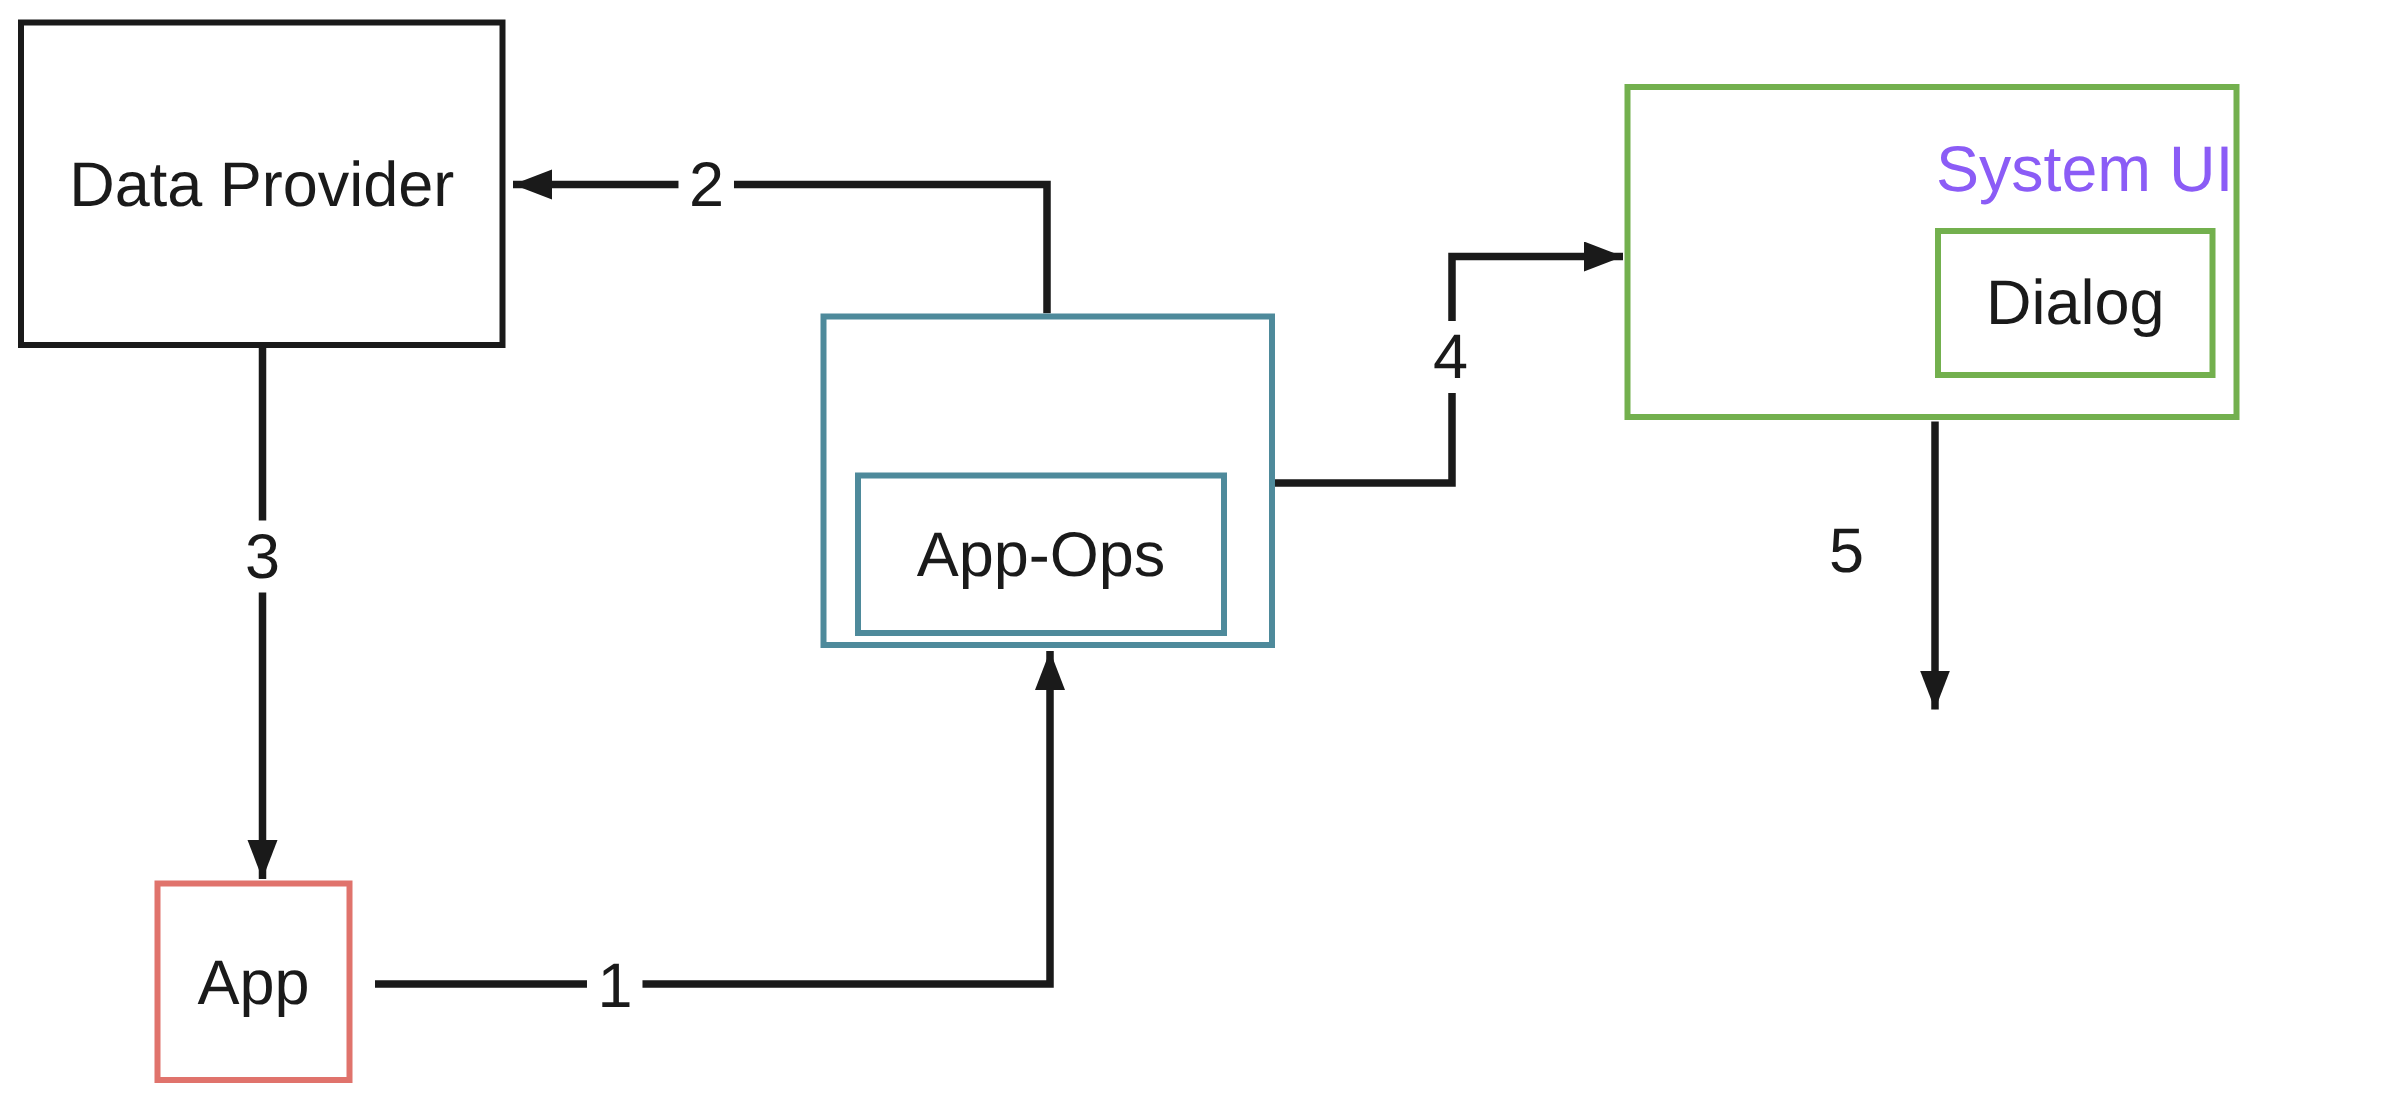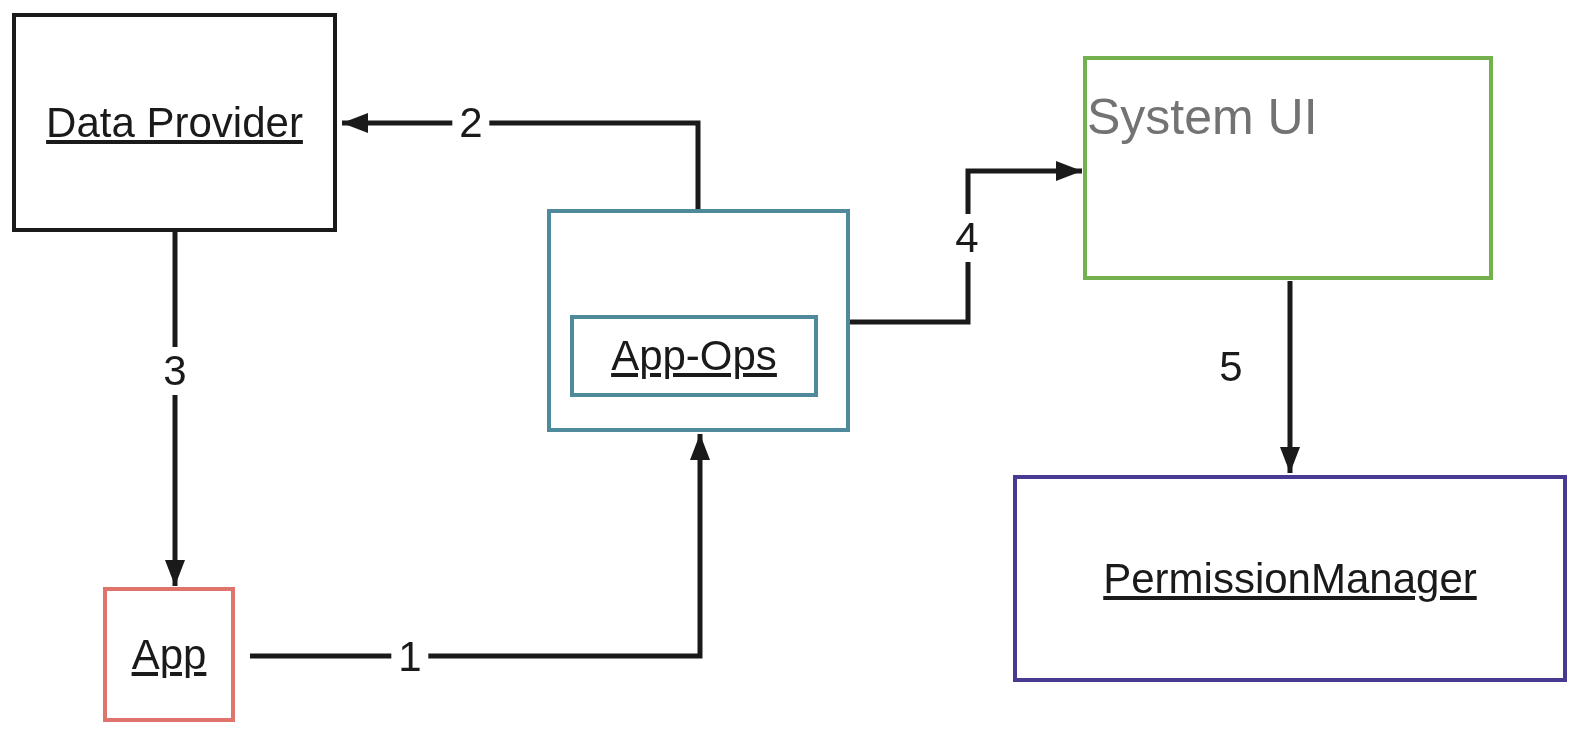--- a/index.html
+++ b/index.html
@@ -21,43 +21,42 @@
   .box {
     position: absolute;
     box-sizing: border-box;
     background: #ffffff;
     border: 4px solid #1a1a1a;
   }
   .box.center {
     display: flex;
     align-items: center;
     justify-content: center;
-    text-decoration: underline;
   }
   .lbl {
     font-size: 42px;
     line-height: 1;
     white-space: nowrap;
     color: #1a1a1a;
   }
   .box-title {
     position: absolute;
     left: 0; right: 0;
-    text-align: left;
-    font-size: 50px;
+    text-align: right;
+    font-size: 43px;
     line-height: 1;
-    color: #737373;
+    color: #8b5cf6;
   }
 
   
   #data-provider { left: 12px;  top: 13px;  width: 325px; height: 219px; border-color: #1a1a1a; }
   #app           { left: 103px; top: 587px; width: 132px; height: 135px; border-color: #e0736c; }
   #system        { left: 547px; top: 209px; width: 303px; height: 223px; border-color: #4e8a9b; }
   #system .box-title { top: 26px; }
-  #app-ops       { left: 19px;  top: 102px; width: 248px; height: 82px;  border-color: #4e8a9b; }
+  #app-ops       { left: 19px;  top: 102px; width: 248px; height: 109px;  border-color: #4e8a9b; }
   #system-ui     { left: 1083px; top: 56px; width: 410px; height: 224px; border-color: #73b04e; }
   #system-ui .box-title { top: 32px; }
   #dialog        { left: 203px; top: 92px;  width: 187px; height: 100px; border-color: #73b04e; }
   #permission-manager { left: 1013px; top: 475px; width: 554px; height: 207px; border-color: #463a92; }
 
   
   .arrow-num {
     position: absolute;
     transform: translate(-50%, -50%);
     background: #ffffff;
@@ -101,25 +100,25 @@
   </div>
 
   <div class="box" id="system">
     <div class="box center" id="app-ops">
       <span class="lbl">App-Ops</span>
     </div>
   </div>
 
   <div class="box" id="system-ui">
     <div class="box-title">System UI</div>
+    <div class="box center" id="dialog">
+      <span class="lbl">Dialog</span>
+    </div>
   </div>
 
-  <div class="box center" id="permission-manager">
-    <span class="lbl">PermissionManager</span>
-  </div>
 
   <div class="arrow-num" id="lbl-1">1</div>
   <div class="arrow-num" id="lbl-2">2</div>
   <div class="arrow-num" id="lbl-3">3</div>
   <div class="arrow-num" id="lbl-4">4</div>
   <div class="arrow-num" id="lbl-5">5</div>
 
 </div>
 
 </body></html>

